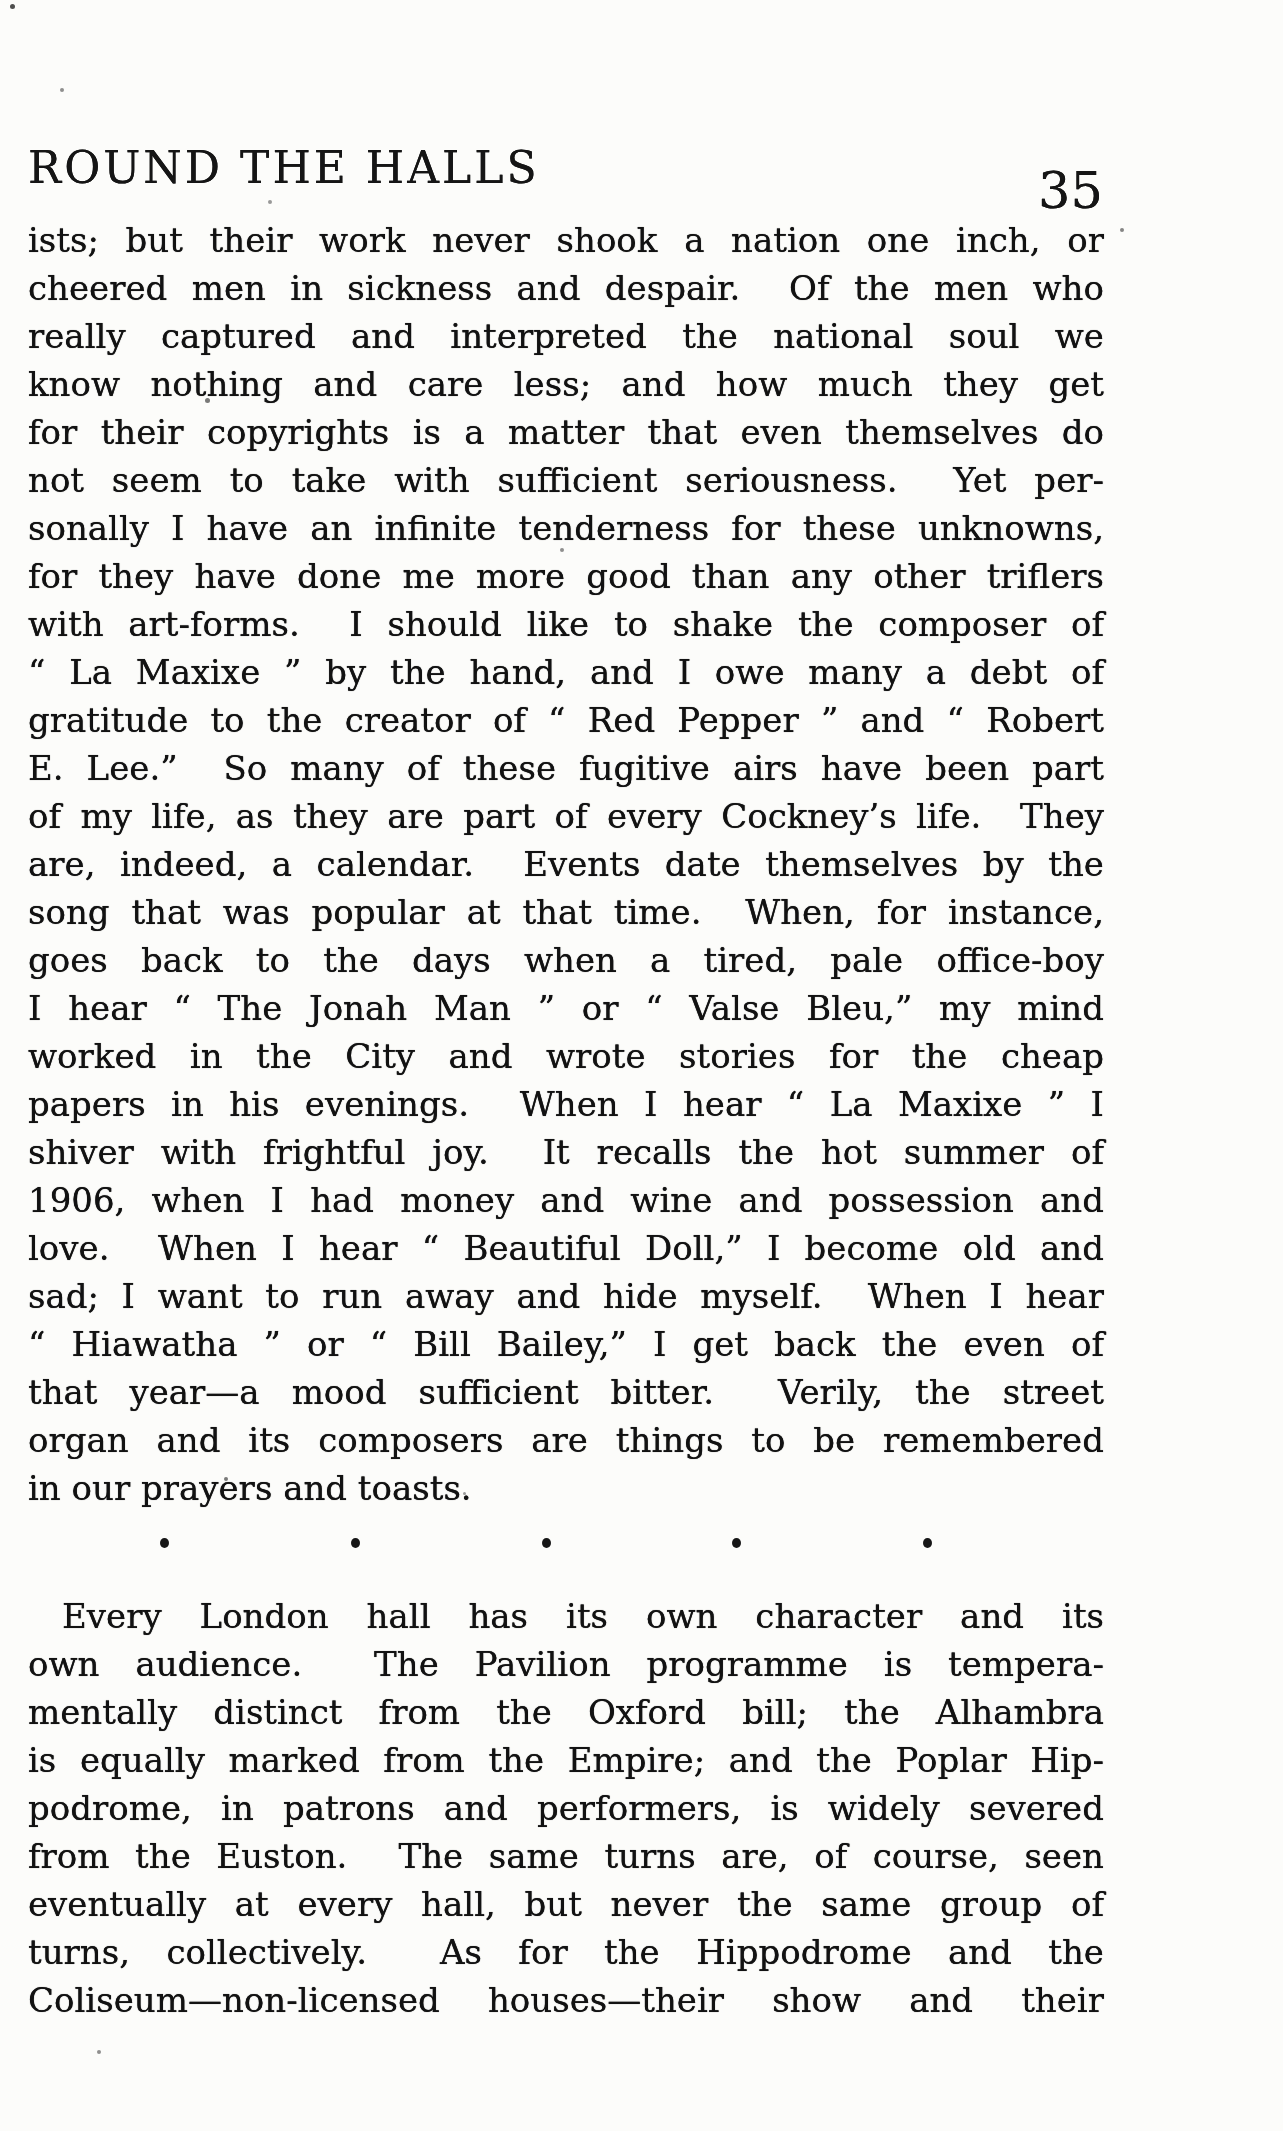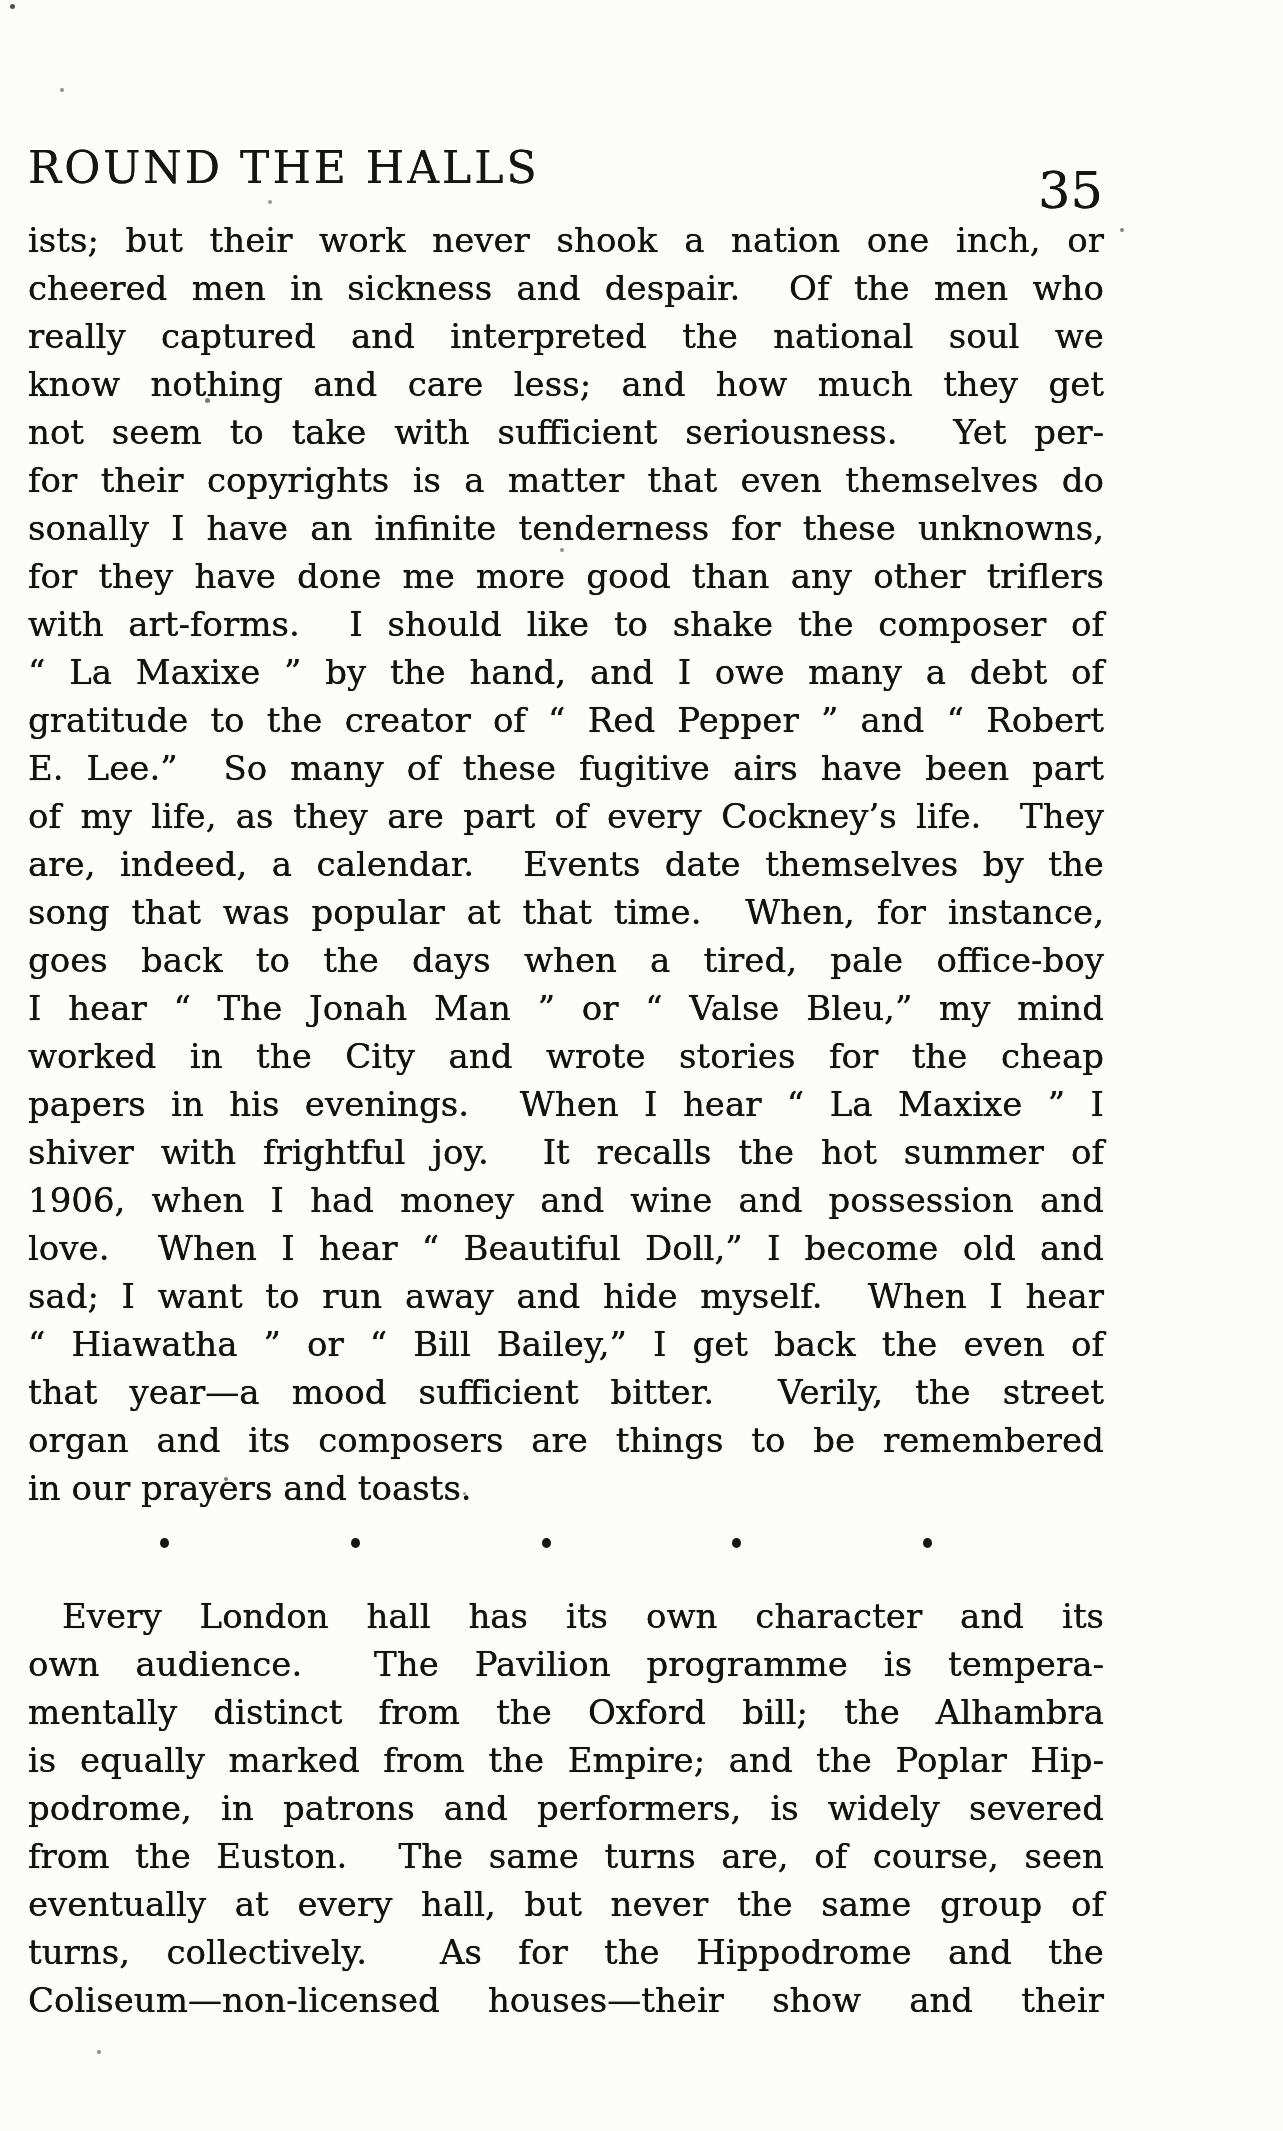--- a/index.html
+++ b/index.html
@@ -110,22 +110,22 @@
   <div class="speck" style="left:97px;top:2050px;width:4px;height:4px;opacity:.5;"></div>
 
   <div class="running-title">ROUND THE HALLS</div>
   <div class="page-number">35</div>
 
   <main class="text-block">
       <div class="line">ists; but their work never shook a nation one inch, or</div>
       <div class="line">cheered men in sickness and despair.  Of the men who</div>
       <div class="line">really captured and interpreted the national soul we</div>
       <div class="line">know nothing and care less; and how much they get</div>
+      <div class="line">for their copyrights is a matter that even themselves do</div>
       <div class="line">not seem to take with sufficient seriousness.  Yet per-</div>
-      <div class="line">for their copyrights is a matter that even themselves do</div>
       <div class="line">sonally I have an infinite tenderness for these unknowns,</div>
       <div class="line">for they have done me more good than any other triflers</div>
       <div class="line">with art-forms.  I should like to shake the composer of</div>
       <div class="line">“ La Maxixe ” by the hand, and I owe many a debt of</div>
       <div class="line">gratitude to the creator of “ Red Pepper ” and “ Robert</div>
       <div class="line">E. Lee.”  So many of these fugitive airs have been part</div>
       <div class="line">of my life, as they are part of every Cockney’s life.  They</div>
       <div class="line">are, indeed, a calendar.  Events date themselves by the</div>
       <div class="line">song that was popular at that time.  When, for instance,</div>
       <div class="line">goes back to the days when a tired, pale office-boy</div>

